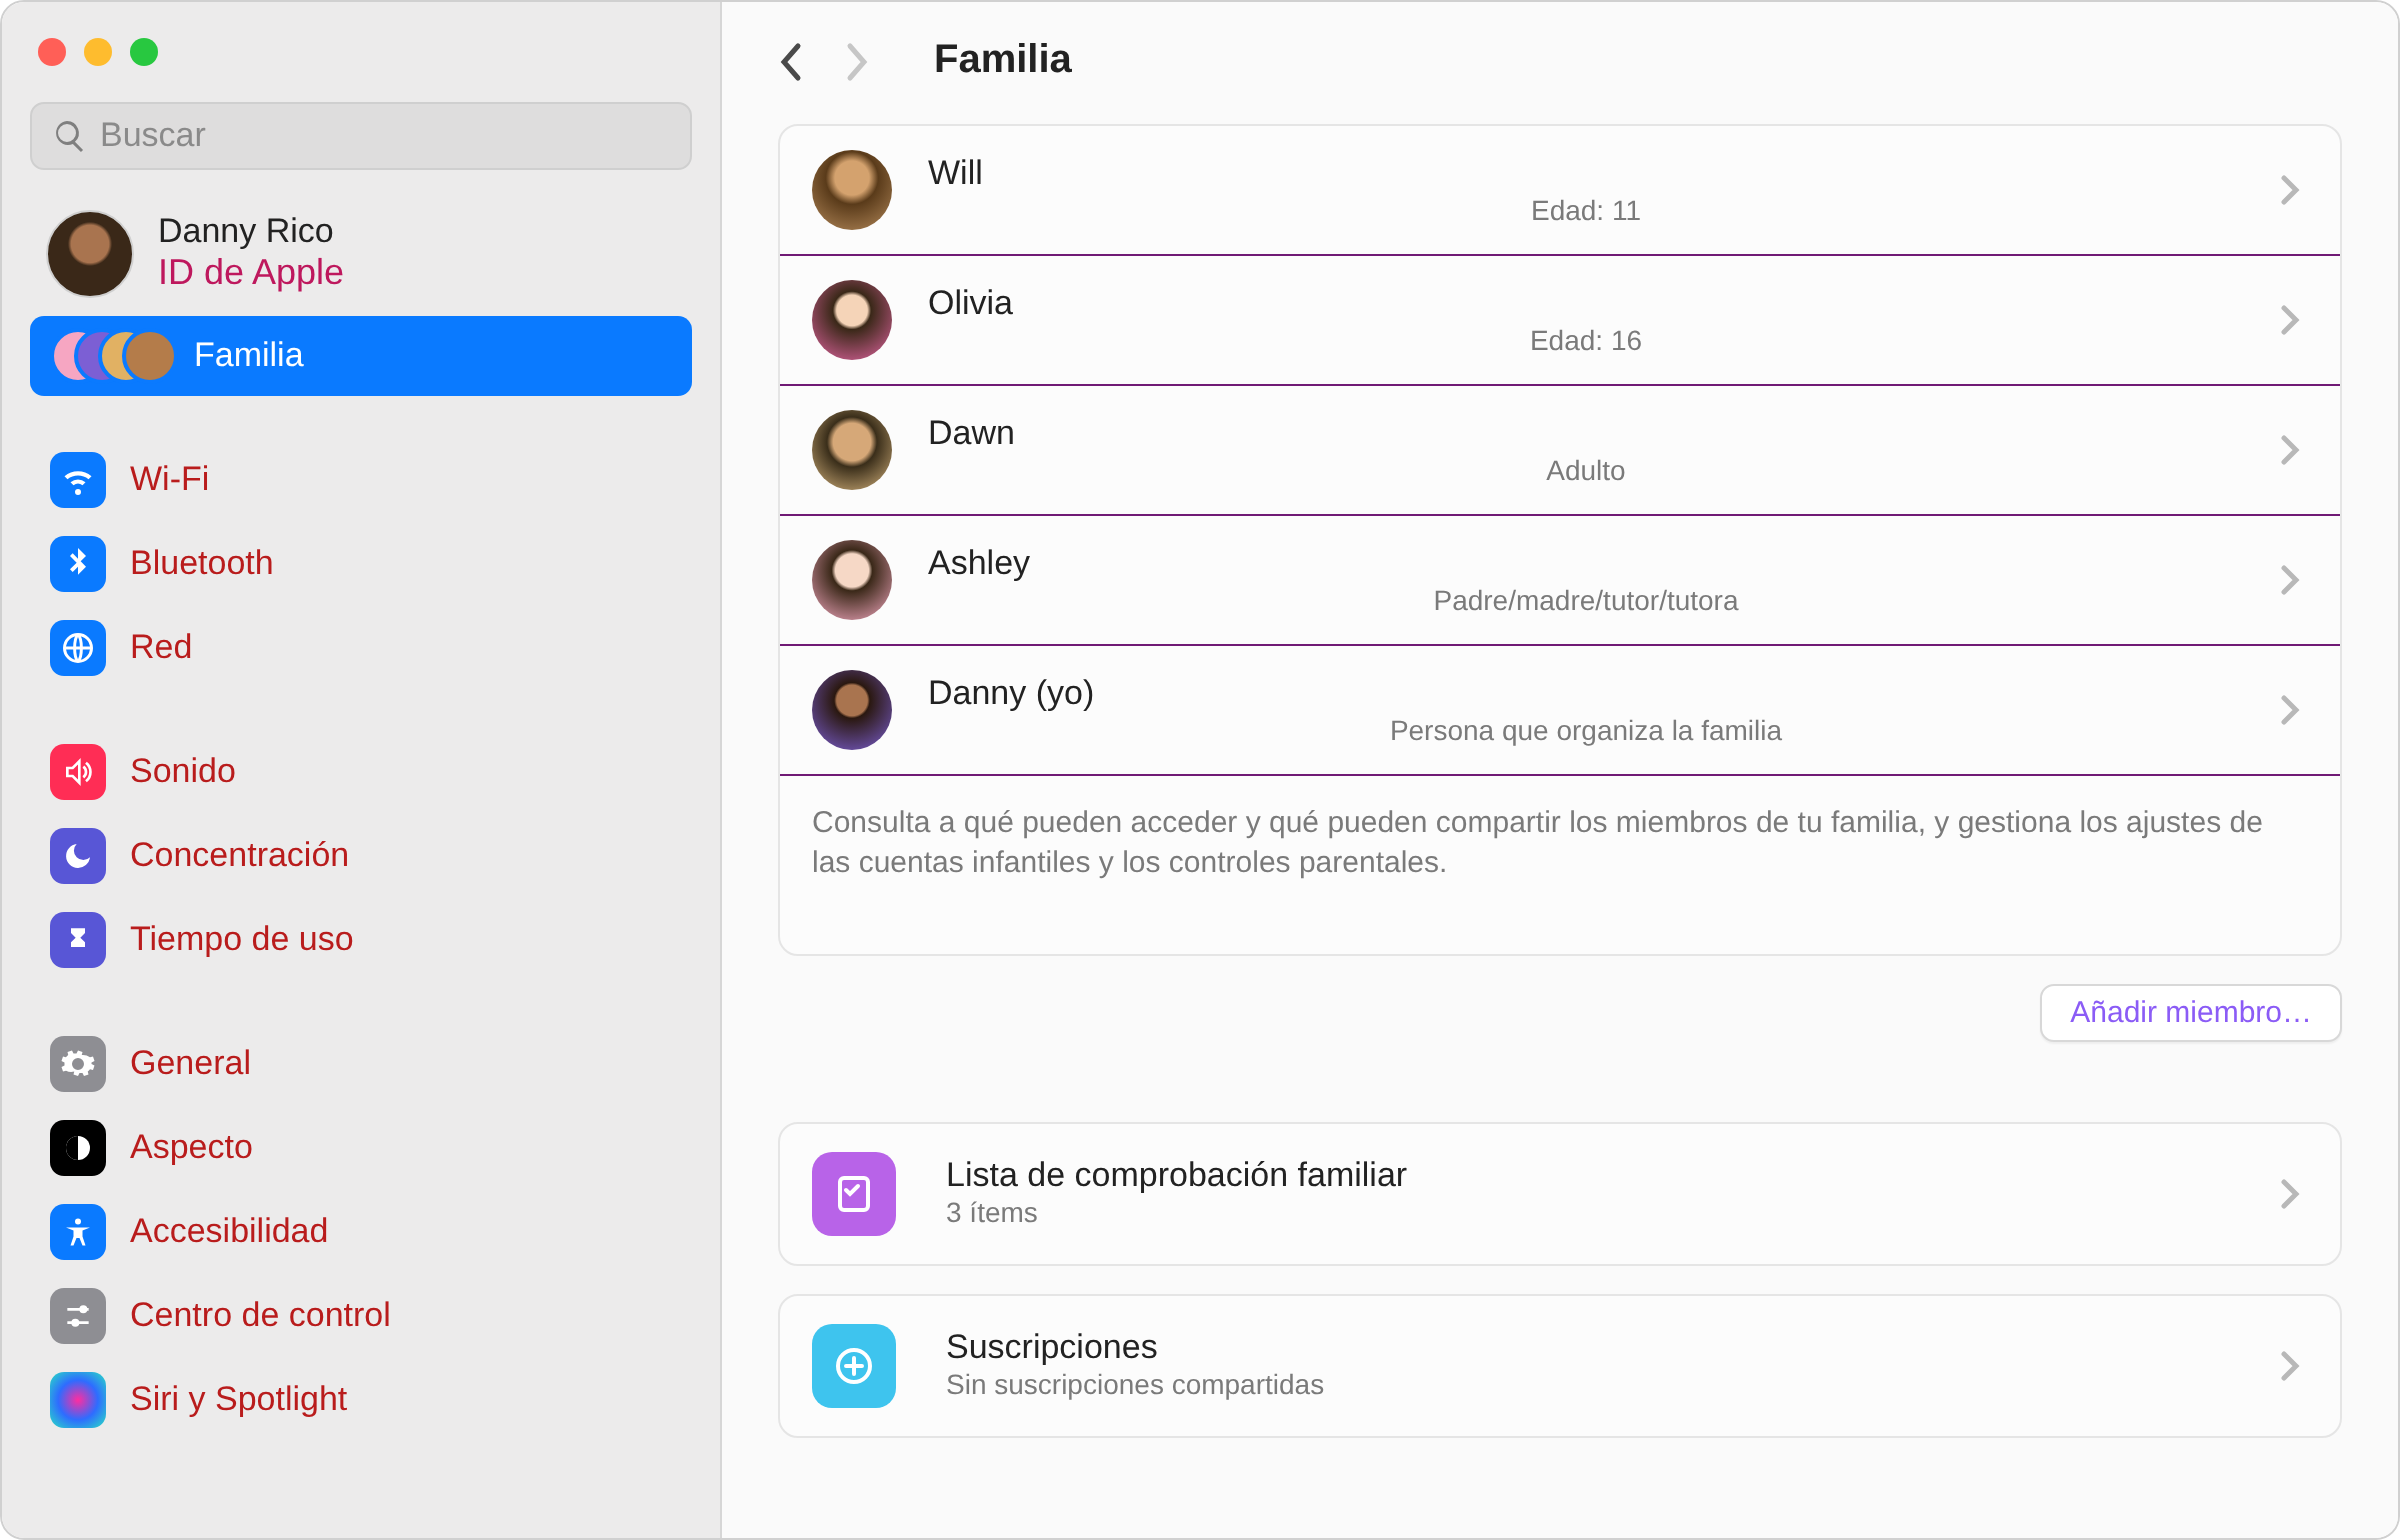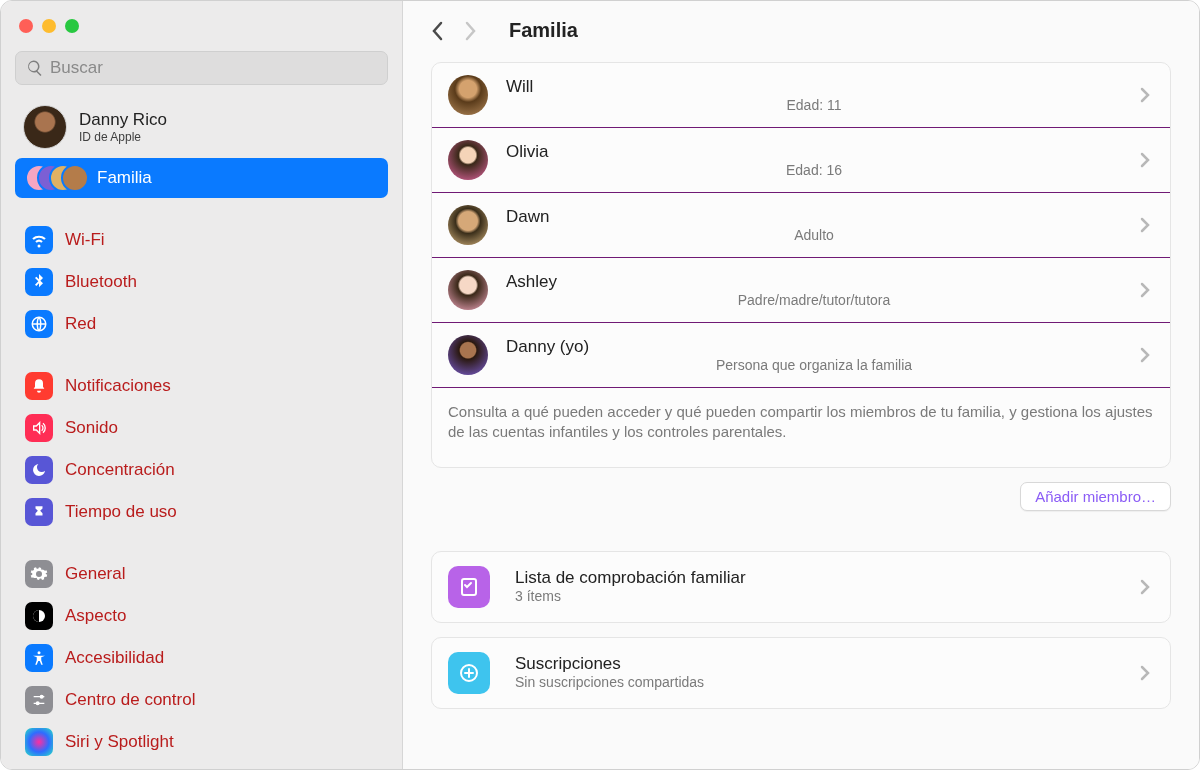--- a/index.html
+++ b/index.html
@@ -12,21 +12,21 @@
 }
 .window {
   width: 1200px;
   height: 770px;
   display: flex;
   border-radius: 12px;
   overflow: hidden;
   border: 1px solid #d0d0d0;
 }
 .sidebar {
-  width: 402px;
+  width: 360px;
   background: #ecebeb;
   border-right: 1px solid #d6d6d6;
   display: flex;
   flex-direction: column;
   padding: 12px 14px 0 14px;
 }
 .traffic-lights {
   display: flex;
   gap: 9px;
   padding: 6px 4px 18px 4px;
@@ -70,21 +70,21 @@
 }
 .account-avatar {
   width: 44px;
   height: 44px;
   border-radius: 50%;
   background: radial-gradient(circle at 50% 38%, #a9744f 0 28%, #3a2818 33% 100%);
   border: 1px solid #cfcfcf;
 }
 .account-text { line-height: 1.2; }
 .account-name { font-size: 17px; color: #222; }
-.account-sub { font-size: 12px; color: #404040; }
+.account-sub { font-size: 18px; color: #be185d; }
 
 .nav-item {
   display: flex;
   align-items: center;
   gap: 12px;
   padding: 6px 10px;
   border-radius: 7px;
   font-size: 17px;
   color: #b91c1c;
   margin: 1px 0;
@@ -199,21 +199,21 @@
 
 .family-text { flex: 1; line-height: 1.25; }
 .family-name { font-size: 17px; color: #222; }
 .family-sub { font-size: 14px; color: #7a7a7a; text-align: center; }
 .chevron {
   color: #b8b8b8;
   font-size: 18px;
   padding-right: 4px;
 }
 .panel-footer {
-  padding: 14px 16px 24px 16px;
+  padding: 14px 16px 34px 16px;
   font-size: 15px;
   color: #7a7a7a;
   line-height: 1.35;
 }
 
 .add-member-row {
   display: flex;
   justify-content: flex-end;
   padding: 0 28px 40px 28px;
 }
@@ -316,28 +316,20 @@
             <circle cx="12" cy="12" r="9"></circle>
             <path d="M3 12h18M12 3c3 3 3 15 0 18M12 3c-3 3-3 15 0 18"></path>
           </svg>
       </div>
       <span>Red</span>
     </div>
 
     <div class="nav-group-gap"></div>
 
     <div class="nav-item">
-      <div class="nav-icon icon-notif">
-        <svg width="16" height="16" viewBox="0 0 24 24" fill="#fff">
-            <path d="M12 2a6 6 0 016 6v5l2 3H4l2-3V8a6 6 0 016-6zm0 20a3 3 0 003-3H9a3 3 0 003 3z"></path>
-          </svg>
-      </div>
-      <span>Notificaciones</span>
-    </div>
-    <div class="nav-item">
       <div class="nav-icon icon-sound">
         <svg width="16" height="16" viewBox="0 0 24 24" fill="#fff">
             <path d="M4 9h4l5-5v16l-5-5H4zM16 8a5 5 0 010 8M18 5a9 9 0 010 14" stroke="#fff" stroke-width="2" fill="none"></path>
           </svg>
       </div>
       <span>Sonido</span>
     </div>
     <div class="nav-item">
       <div class="nav-icon icon-focus">
         <svg width="16" height="16" viewBox="0 0 24 24" fill="#fff">

